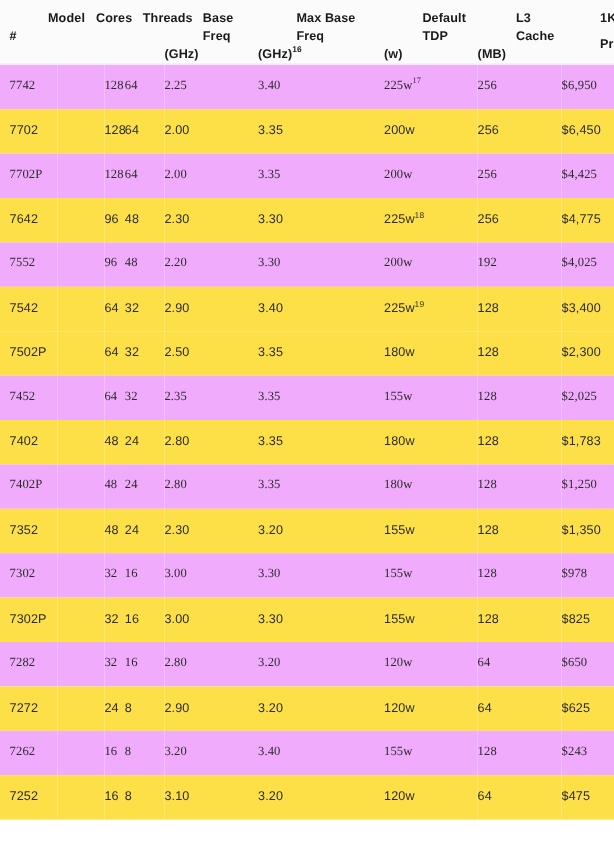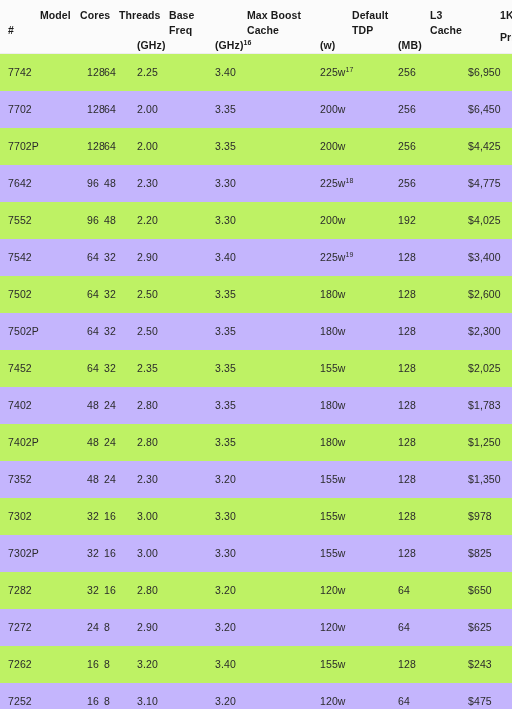--- a/index.html
+++ b/index.html
@@ -30,24 +30,25 @@
     color: #1a1a1a;
     padding: 8px 0 0 0;
     line-height: 15px;
     letter-spacing: 0.1px;
     border-bottom: 1px solid #eeeeee;
   }
   #spec-table tbody tr {
     height: 37px;
   }
   #spec-table tbody tr.even-row {
-    background: #bef264;
+    background: #f0abfc;
+    font-family: Liberation Serif, serif;
   }
   #spec-table tbody tr.odd-row {
-    background: #c4b5fd;
+    background: #fde047;
     padding-left: 32px;
   }
   #spec-table tbody td {
     font-size: 10.5px;
     color: #2b2b2b;
     padding: 0;
     vertical-align: middle;
     line-height: 14px;
     letter-spacing: 0.1px;
   }
@@ -108,21 +109,21 @@
           <span class="hdr-l1">Cores</span>
         </th>
         <th class="h-threads">
           <span class="hdr-l1">Threads</span>
         </th>
         <th class="h-base">
           <span class="hdr-l1">Base Freq</span>
           <span class="hdr-l2"><span>(GHz)</span></span>
         </th>
         <th class="h-boost">
-          <span class="hdr-l1">Max Boost Cache</span>
+          <span class="hdr-l1">Max Base Freq</span>
           <span class="hdr-l2"><span>(GHz)</span><sup>16</sup></span>
         </th>
         <th class="h-tdp">
           <span class="hdr-l1">Default TDP</span>
           <span class="hdr-l2"><span>(w)</span></span>
         </th>
         <th class="h-l3">
           <span class="hdr-l1">L3 Cache</span>
           <span class="hdr-l2"><span>(MB)</span></span>
         </th>
@@ -186,30 +187,20 @@
       <tr class="odd-row">
         <td class="c-model"><span>7542</span></td>
         <td class="c-cores"><span>32</span></td>
         <td class="c-threads"><span>64</span></td>
         <td class="c-base"><span>2.90</span></td>
         <td class="c-boost"><span>3.40</span></td>
         <td class="c-tdp"><span>225w</span><sup>19</sup></td>
         <td class="c-l3"><span>128</span></td>
         <td class="c-price"><span>$3,400</span></td>
       </tr>
-      <tr class="even-row">
-        <td class="c-model"><span>7502</span></td>
-        <td class="c-cores"><span>32</span></td>
-        <td class="c-threads"><span>64</span></td>
-        <td class="c-base"><span>2.50</span></td>
-        <td class="c-boost"><span>3.35</span></td>
-        <td class="c-tdp"><span>180w</span></td>
-        <td class="c-l3"><span>128</span></td>
-        <td class="c-price"><span>$2,600</span></td>
-      </tr>
       <tr class="odd-row">
         <td class="c-model"><span>7502P</span></td>
         <td class="c-cores"><span>32</span></td>
         <td class="c-threads"><span>64</span></td>
         <td class="c-base"><span>2.50</span></td>
         <td class="c-boost"><span>3.35</span></td>
         <td class="c-tdp"><span>180w</span></td>
         <td class="c-l3"><span>128</span></td>
         <td class="c-price"><span>$2,300</span></td>
       </tr>

